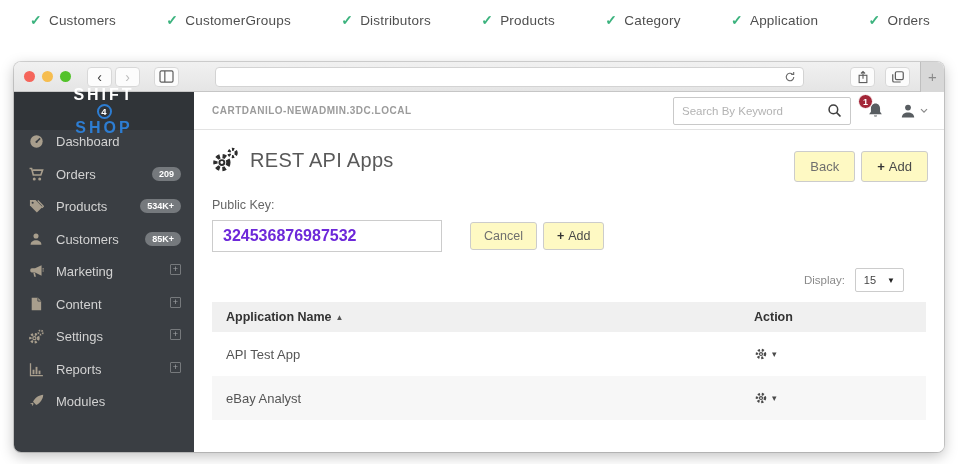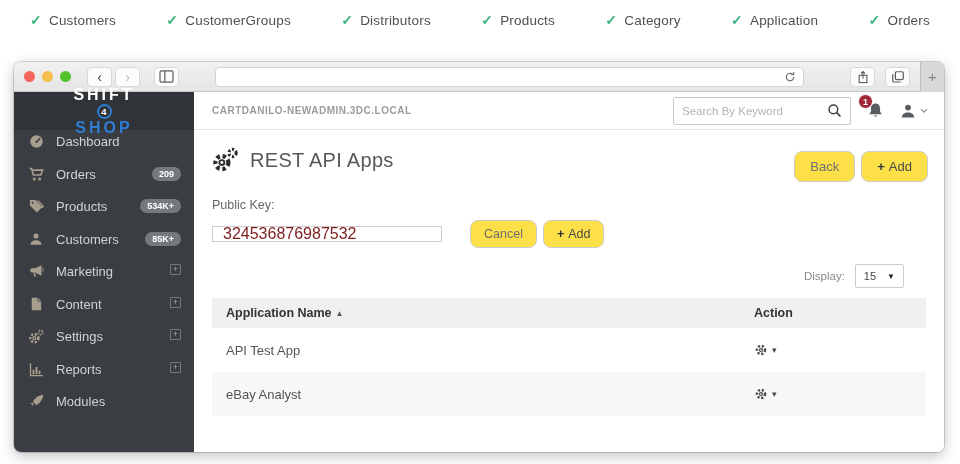--- a/index.html
+++ b/index.html
@@ -71,30 +71,30 @@
   .noti-badge { position:absolute; top:-8px; left:-9px; width:15px; height:15px;
     background:#a32638; border:1px solid #fff; border-radius:50%; color:#fff;
     font-size:9px; font-weight:bold; display:flex; align-items:center; justify-content:center; }
   .account { display:flex; align-items:center; gap:4px; color:#585d61; }
 
   .title-row { display:flex; align-items:flex-start; justify-content:space-between;
     padding:17px 16px 6px 18px; }
   .title-left { display:flex; align-items:center; gap:12px; color:#3a3a3a; }
   .title-text { font-size:20px; font-weight:300; color:#595959; letter-spacing:.3px; }
   .title-actions { display:flex; gap:6px; margin-top:4px; }
-  .btn { background:#fde047; border:1px solid #ccc; border-radius:8px; font-size:13px;
+  .btn { background:#fef9c3; border:1px solid #ccc; border-radius:3px; font-size:13px;
     color:#6f6f6f; padding:7px 15px; font-family:inherit; cursor:pointer; }
   .btn .plus { font-weight:bold; color:#333; margin-right:4px; }
   .btn.dark { color:#4a4a4a; }
 
   .pubkey { padding:10px 18px 0; }
   .pubkey-label { font-size:12.5px; color:#666; margin-bottom:8px; }
   .pubkey-row { display:flex; align-items:center; }
-  .pubkey-input { width:230px; height:16px; border:1px solid #ccc; padding:2px 10px;
-    font-size:16px; color:#7f1d1d; font-family:inherit; }
+  .pubkey-input { width:230px; height:32px; border:1px solid #ccc; padding:2px 10px;
+    font-size:16px; color:#6d28d9; font-family:inherit;font-weight:bold; }
   .pubkey-btns { display:flex; gap:6px; margin-left:28px; }
   .btn.sm { padding:6px 13px; font-size:12.5px; }
 
   .display-row { display:flex; justify-content:flex-end; align-items:center; gap:10px;
     padding:16px 40px 10px 0; font-size:11.5px; color:#8a8a8a; }
   .select { border:1px solid #ccc; border-radius:2px; height:24px; display:flex;
     align-items:center; gap:11px; padding:0 8px; font-size:11px; color:#444;
     background:#fff; cursor:pointer; }
   .select .car { font-size:8px; color:#222; }
 

